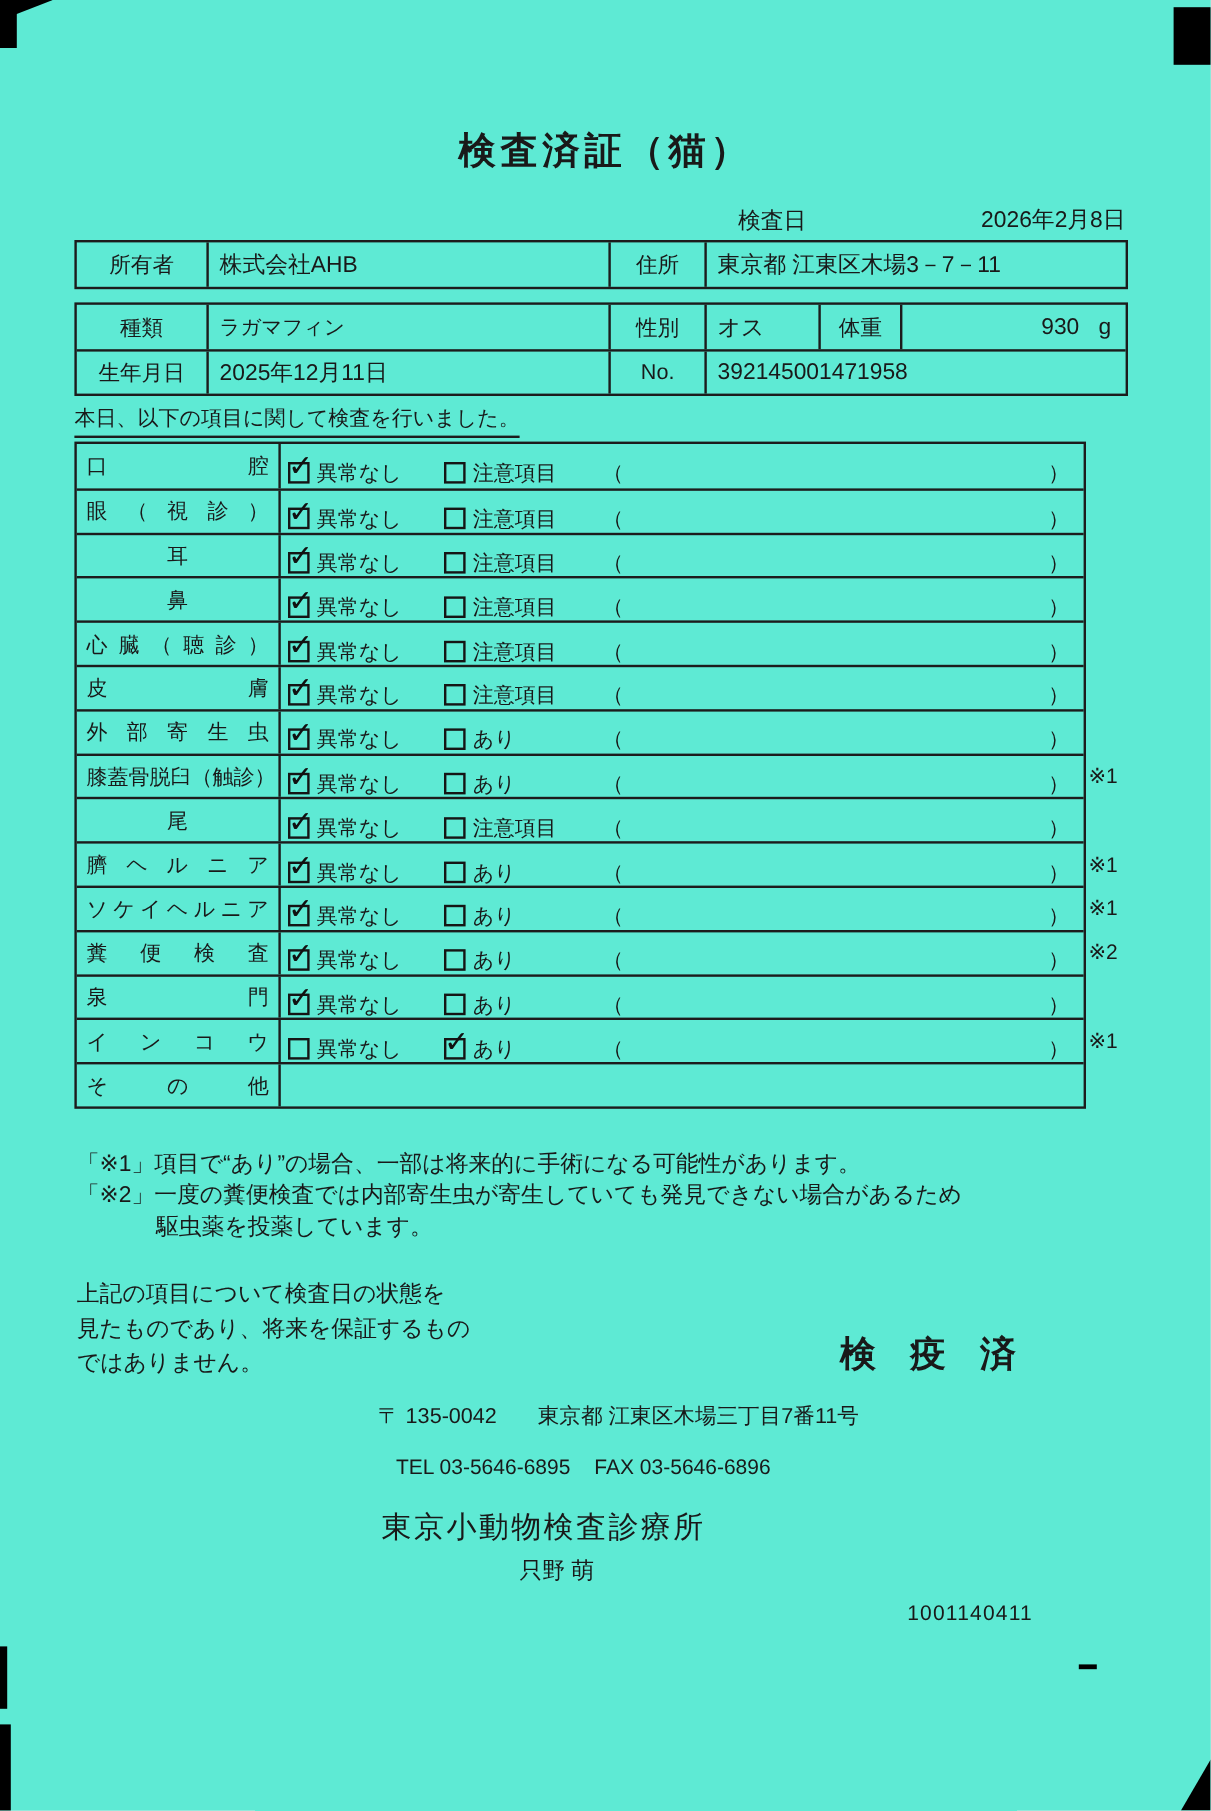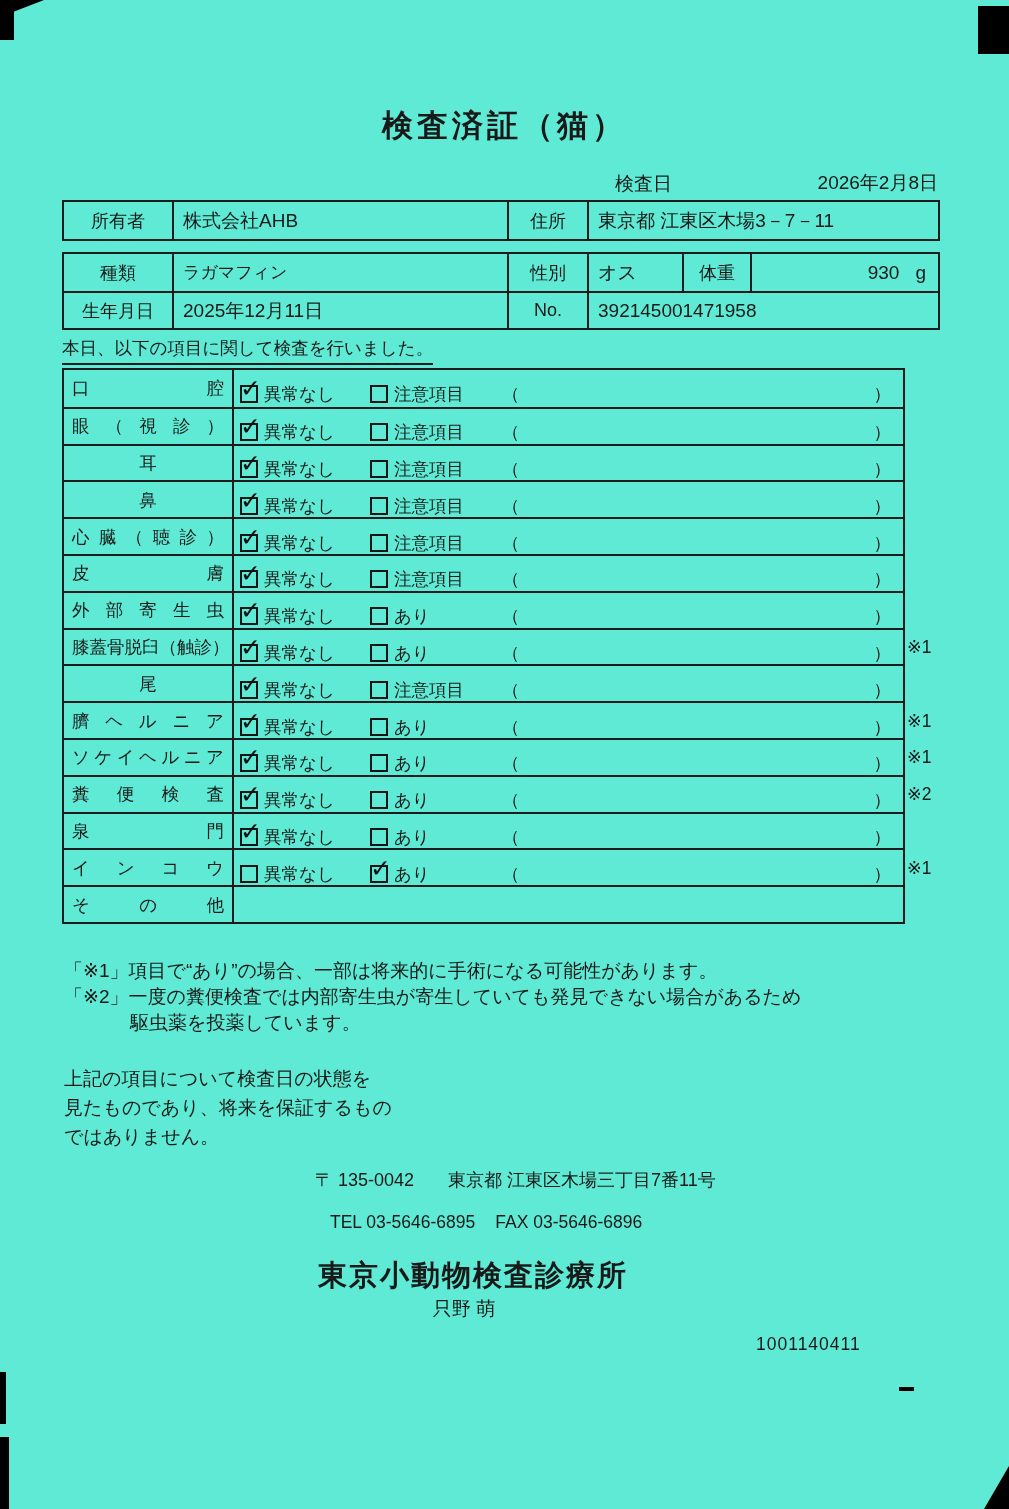--- a/index.html
+++ b/index.html
@@ -48,21 +48,21 @@
 
   .notes{position:absolute;left:64px;top:958px;font-size:19px;line-height:26px;}
   .notes .indent{padding-left:66px;}
 
   .disclaimer{position:absolute;left:64px;top:1064px;font-size:19px;line-height:29px;}
 
   .stamp{position:absolute;left:700px;top:1108px;font-size:30px;font-weight:700;letter-spacing:10px;}
 
   .addr-line{position:absolute;left:315px;top:1168px;font-size:18px;display:flex;gap:34px;}
   .tel-line{position:absolute;left:330px;top:1212px;font-size:17.5px;display:flex;gap:20px;}
-  .clinic{position:absolute;left:318px;top:1256px;font-size:29px;letter-spacing:2px;font-weight:bold;}
+  .clinic{position:absolute;left:318px;top:1256px;font-size:25px;letter-spacing:2px;}
   .vet{position:absolute;left:318px;top:1296px;width:292px;text-align:center;font-size:19px;}
   .code{position:absolute;left:756px;top:1334px;font-size:17.5px;letter-spacing:1px;}
 
   .artifact{position:absolute;background:#000;}
   .wedge-br{clip-path:polygon(100% 0,100% 100%,0 100%);}
   .wedge-tl{clip-path:polygon(0 0,100% 0,0 100%);}
 </style>
 </head>
 <body>
 
@@ -492,20 +492,21 @@
     <div>「※2」一度の糞便検査では内部寄生虫が寄生していても発見できない場合があるため</div>
     <div class="indent">駆虫薬を投薬しています。</div>
   </div>
 
   <div class="disclaimer">
     <div>上記の項目について検査日の状態を</div>
     <div>見たものであり、将来を保証するもの</div>
     <div>ではありません。</div>
   </div>
 
+  <div class="stamp">検 疫 済</div>
 
   <div class="addr-line">
     <span>〒 135-0042</span>
     <span>東京都 江東区木場三丁目7番11号</span>
   </div>
 
   <div class="tel-line">
     <span>TEL 03-5646-6895</span>
     <span>FAX 03-5646-6896</span>
   </div>

